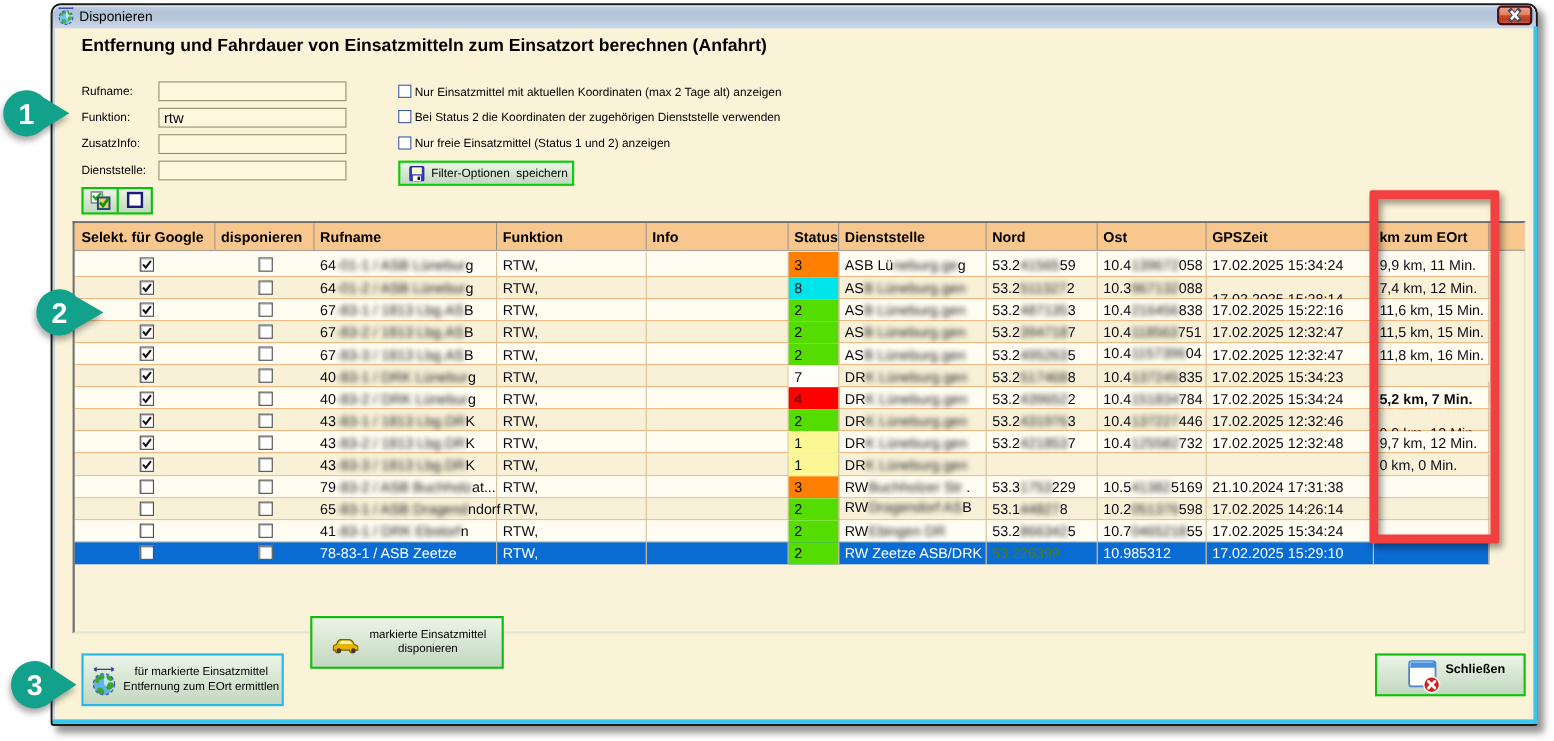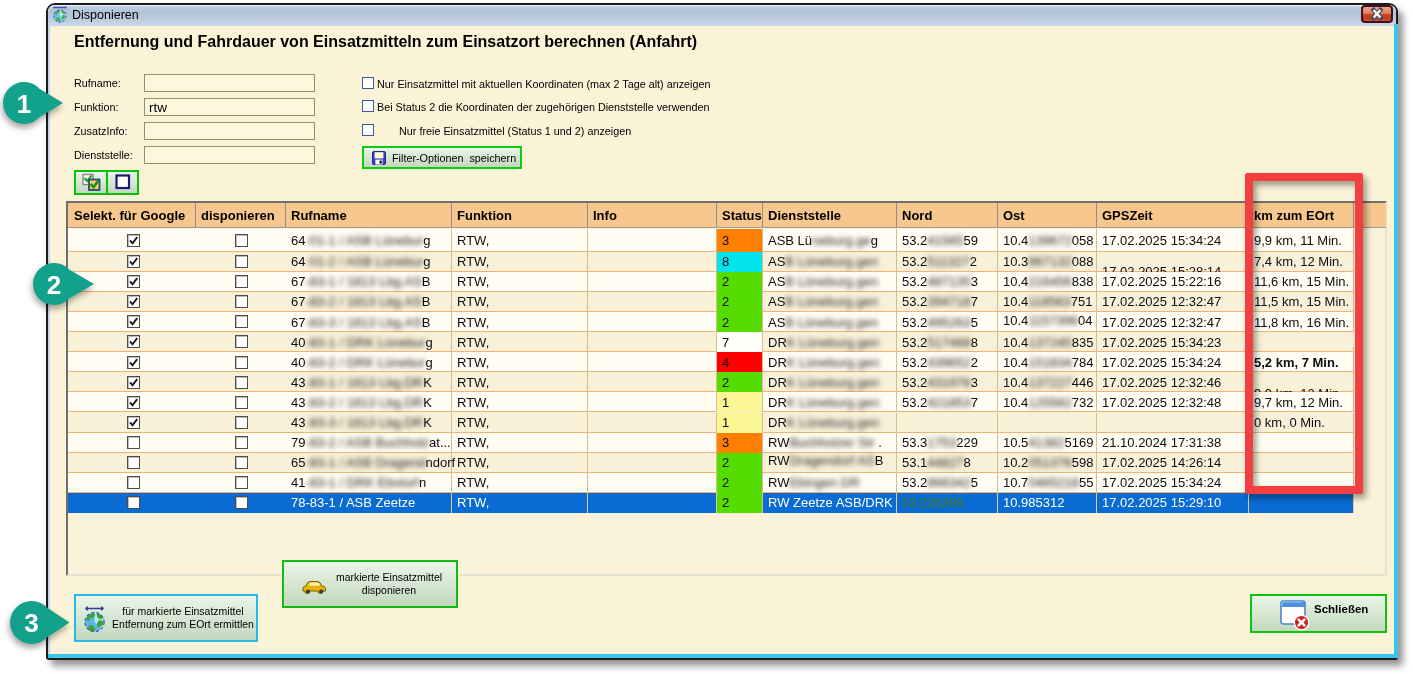--- a/index.html
+++ b/index.html
@@ -79,21 +79,21 @@
  <svg style="position:absolute;left:33px;top:0" width="28" height="21" viewBox="0 0 28 21">
   <rect x="7.5" y="3.5" width="12.5" height="12.5" fill="#fff" stroke="#1a1a78" stroke-width="2.2"></rect>
  </svg>
 </div>
 
 <div class="abs cb" style="left:362px;top:77px"></div>
 <div class="abs lbl" style="left:377px;top:78px">Nur Einsatzmittel mit aktuellen Koordinaten (max 2 Tage alt) anzeigen</div>
 <div class="abs cb" style="left:362px;top:100px"></div>
 <div class="abs lbl" style="left:377px;top:101px">Bei Status 2 die Koordinaten der zugehörigen Dienststelle verwenden</div>
 <div class="abs cb" style="left:362px;top:124px"></div>
-<div class="abs lbl" style="left:399px;top:125px">Nur freie Einsatzmittel (Status 1 und 2) anzeigen</div>
+<div class="abs lbl" style="left:377px;top:125px">Nur freie Einsatzmittel (Status 1 und 2) anzeigen</div>
 
 <div class="abs gbtn" style="left:362px;top:146px;width:160px;height:23px;border:2px solid #0ecb10;">
  <svg class="abs" style="left:8px;top:3px" width="14" height="14" viewBox="0 0 14 14">
   <rect x="0.5" y="0.5" width="13" height="13" rx="1.4" fill="#3a3ec8" stroke="#20248a"></rect>
   <rect x="2.6" y="1.2" width="8.8" height="6.2" fill="#fffbc8"></rect>
   <rect x="3.4" y="8.6" width="7.2" height="5" fill="#fff"></rect>
   <rect x="7.6" y="9.6" width="2.2" height="3" fill="#111"></rect>
  </svg>
  <div class="abs" style="left:28px;top:4px;font-size:10.8px;color:#000;white-space:nowrap">Filter-Optionen&nbsp; speichern</div>
 </div>

